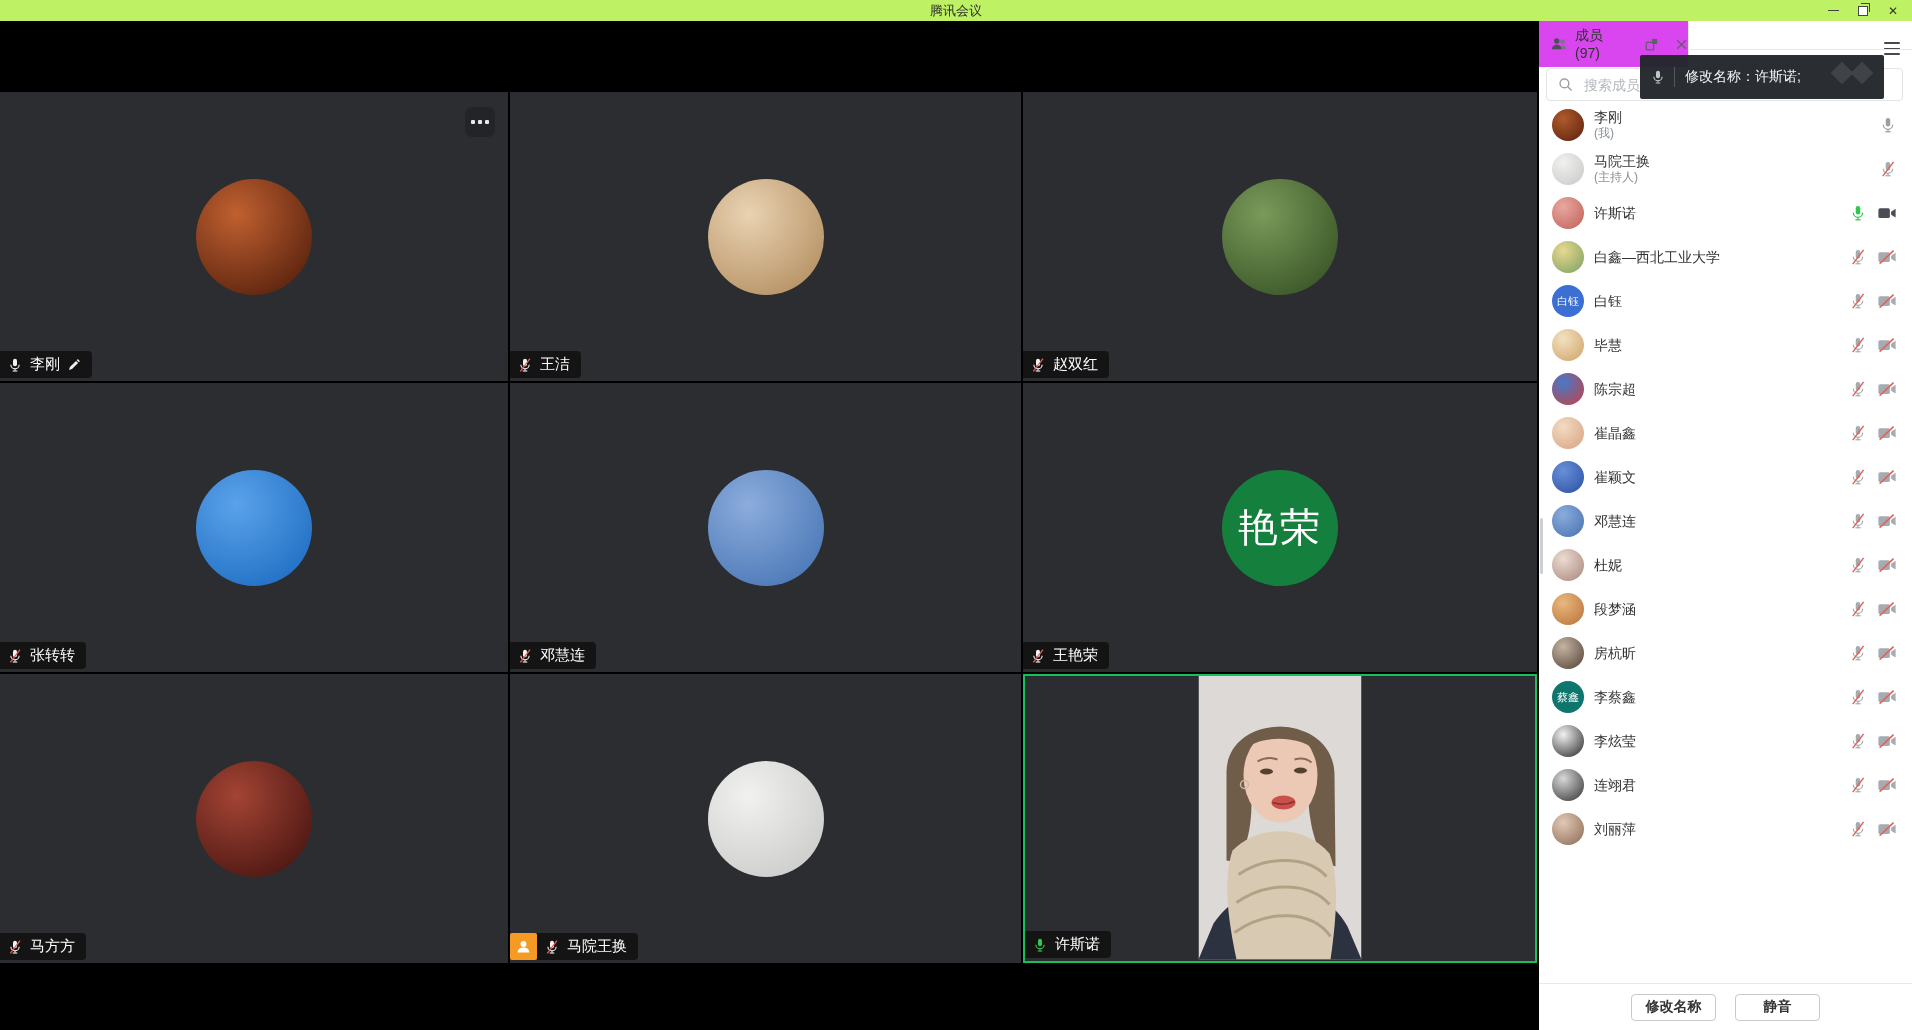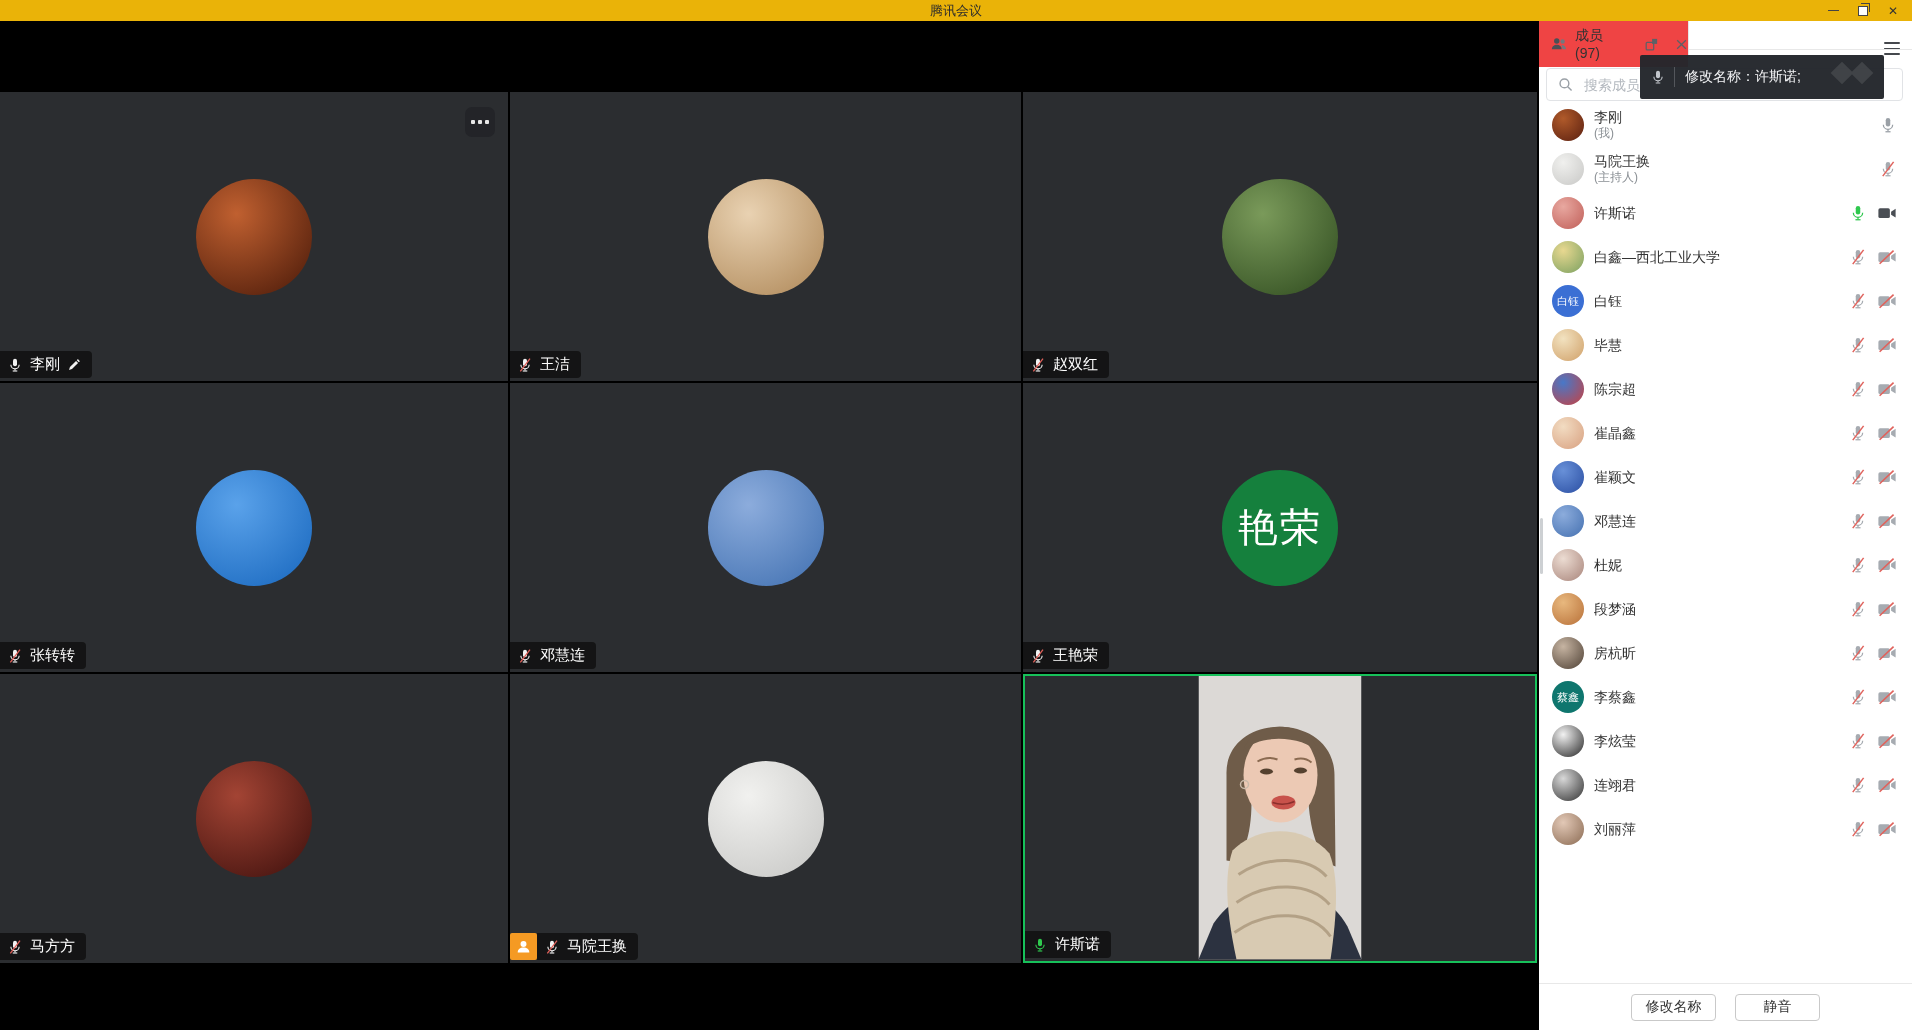--- a/index.html
+++ b/index.html
@@ -2,21 +2,21 @@
 <html><head>
 <meta charset="utf-8">
 <style>
   html,body{margin:0;padding:0;}
   body{
     width:1912px;height:1030px;position:relative;overflow:hidden;
     background:#000;font-family:"Liberation Sans",sans-serif;
     -webkit-font-smoothing:antialiased;
   }
   
-  .titlebar{position:absolute;left:0;top:0;width:1912px;height:21px;background:#eab308;z-index:30;}
+  .titlebar{position:absolute;left:0;top:0;width:1912px;height:21px;background:#bef264;z-index:30;}
   .titlebar .title{position:absolute;left:0;right:0;top:0;line-height:21px;text-align:center;font-size:13px;color:#2b2b2b;}
   .winctl{position:absolute;top:0;height:21px;width:26px;display:flex;align-items:center;justify-content:center;cursor:default;}
   .winctl.min{right:66px;} .winctl.max{right:36px;} .winctl.close{right:6px;}
   .minbar{width:11px;height:1.5px;background:#444;}
   .maxbox{width:8px;height:8px;border:1.2px solid #444;position:relative;background:#fdfdfd;}
   .maxbox:before{content:"";position:absolute;left:2px;top:-4px;width:8px;height:8px;border:1.2px solid #444;border-bottom:none;border-left:none;}
   .closex{font-size:12px;color:#333;line-height:1;}
   
   .video-area{position:absolute;left:0;top:21px;width:1539px;height:1009px;background:#000;}
   .grid{position:absolute;left:0;top:71px;width:1537px;height:871px;display:grid;
@@ -31,21 +31,21 @@
     border-radius:0 4px 4px 0;padding:0 11px 0 7px;color:#fff;font-size:15px;white-space:nowrap;}
   .host-badge{width:27px;height:27px;background:#f59a23;border-radius:2px;display:flex;align-items:center;justify-content:center;flex:none;}
   .more-btn{position:absolute;top:15px;right:13px;width:30px;height:30px;border-radius:7px;background:#232428;
     display:flex;align-items:center;justify-content:center;gap:3px;z-index:6;}
   .more-btn i{width:4px;height:4px;background:#e8e8e8;border-radius:1px;display:block;}
   .video-wrap{position:absolute;left:50%;top:50%;transform:translate(-50%,-50%);}
   
   .panel{position:absolute;left:1539px;top:21px;width:373px;height:1009px;background:#fff;}
   .panel-header{position:absolute;left:0;top:0;width:373px;height:46px;background:#fff;}
   .panel-tab{position:absolute;left:0;top:0;width:150px;height:46px;display:flex;align-items:center;
-    padding-left:11px;box-sizing:border-box;gap:7px;border-right:1px solid #e6e6e6;background:#ef4444;}
+    padding-left:11px;box-sizing:border-box;gap:7px;border-right:1px solid #e6e6e6;background:#d946ef;}
   .panel-tab .tab-label{font-size:14px;color:#333;}
   .panel-tab .hicn{display:flex;align-items:center;}
   .header-underline{position:absolute;left:150px;right:0;top:28px;height:1px;background:#e8e8e8;}
   .hamburger{position:absolute;right:12px;top:21px;width:16px;height:13px;display:flex;flex-direction:column;justify-content:space-between;}
   .hamburger i{display:block;height:1.6px;background:#45484d;border-radius:1px;}
   .search-row{position:absolute;left:7px;top:47px;width:357px;height:33px;border:1px solid #e1e3e6;border-radius:4px;
     display:flex;align-items:center;background:#fff;box-sizing:border-box;}
   .search-row input{border:none;outline:none;flex:1;font-size:14px;color:#333;font-family:inherit;margin-left:8px;background:transparent;}
   .search-row input::placeholder{color:#b4b9bf;}
   .search-row .mag{margin-left:10px;display:flex;}
@@ -59,21 +59,21 @@
   .m-avatar{width:32px;height:32px;border-radius:50%;flex:none;display:flex;align-items:center;justify-content:center;}
   .m-avatar .av-text{color:#fff;font-size:11px;letter-spacing:0;}
   .m-name-wrap{margin-left:10px;flex:1;min-width:0;overflow:hidden;}
   .m-name{font-size:14px;color:#333;white-space:nowrap;overflow:hidden;text-overflow:ellipsis;line-height:17px;}
   .m-sub{font-size:12px;color:#8a8f94;line-height:15px;}
   .m-icons{display:flex;align-items:center;gap:10px;margin-left:auto;flex:none;}
   .vscroll{position:absolute;left:1px;top:497px;width:3px;height:56px;background:#cdd0d3;border-radius:2px;z-index:9;}
   .panel-footer{position:absolute;left:0;bottom:0;width:373px;height:47px;border-top:1px solid #e8e8e8;
     display:flex;align-items:center;justify-content:center;gap:19px;box-sizing:border-box;background:#fff;}
   .pf-btn{min-width:85px;height:27px;border:1px solid #c9c9c9;border-radius:4px;background:#fff;
-    font-size:14px;color:#333;font-family:inherit;padding:0 12px;display:flex;align-items:center;justify-content:center;}
+    font-size:14px;color:#333;font-family:inherit;padding:0 12px;display:flex;align-items:center;justify-content:center;font-weight:bold;}
   .icn{display:inline-flex;line-height:0;}
 </style>
 </head>
 <body>
 
 <div class="titlebar">
   <div class="title">腾讯会议</div>
   <div class="winctl min">
       <span class="minbar"></span>
     </div>

